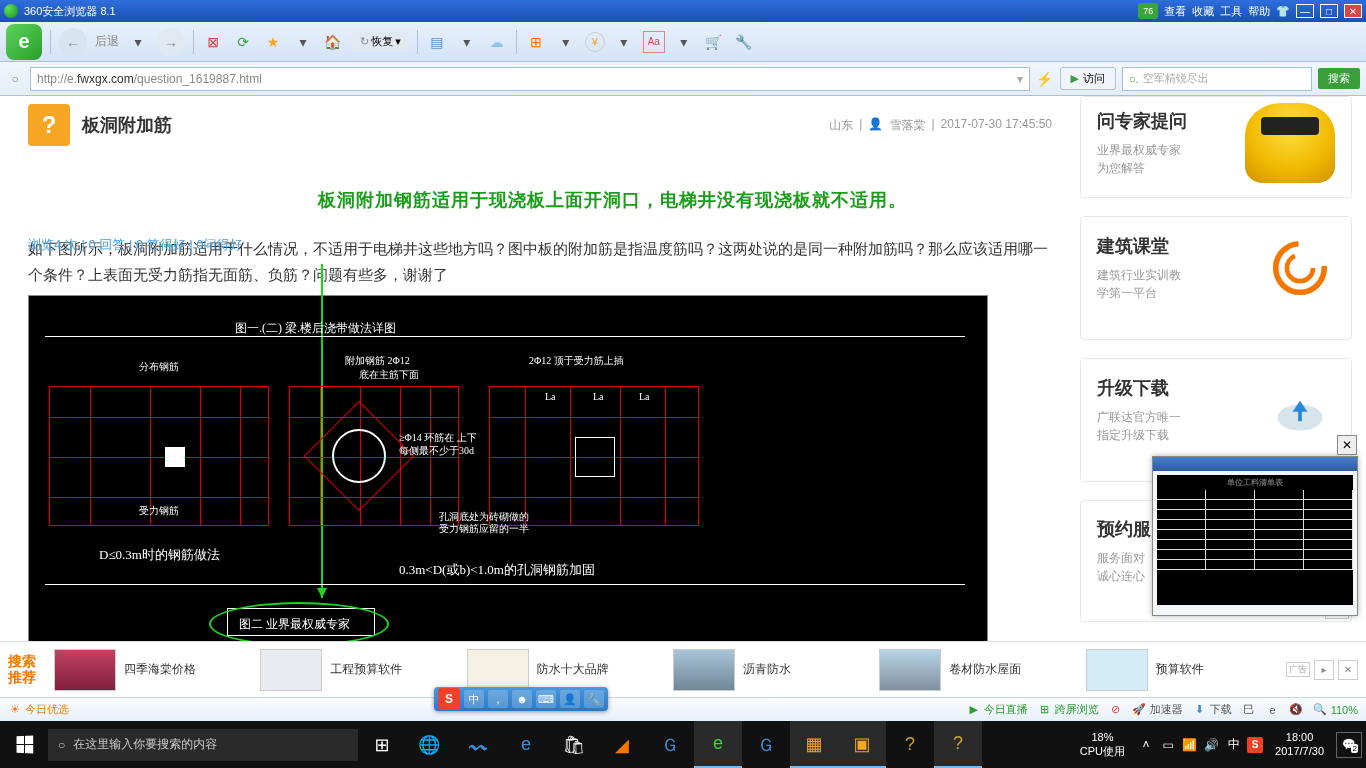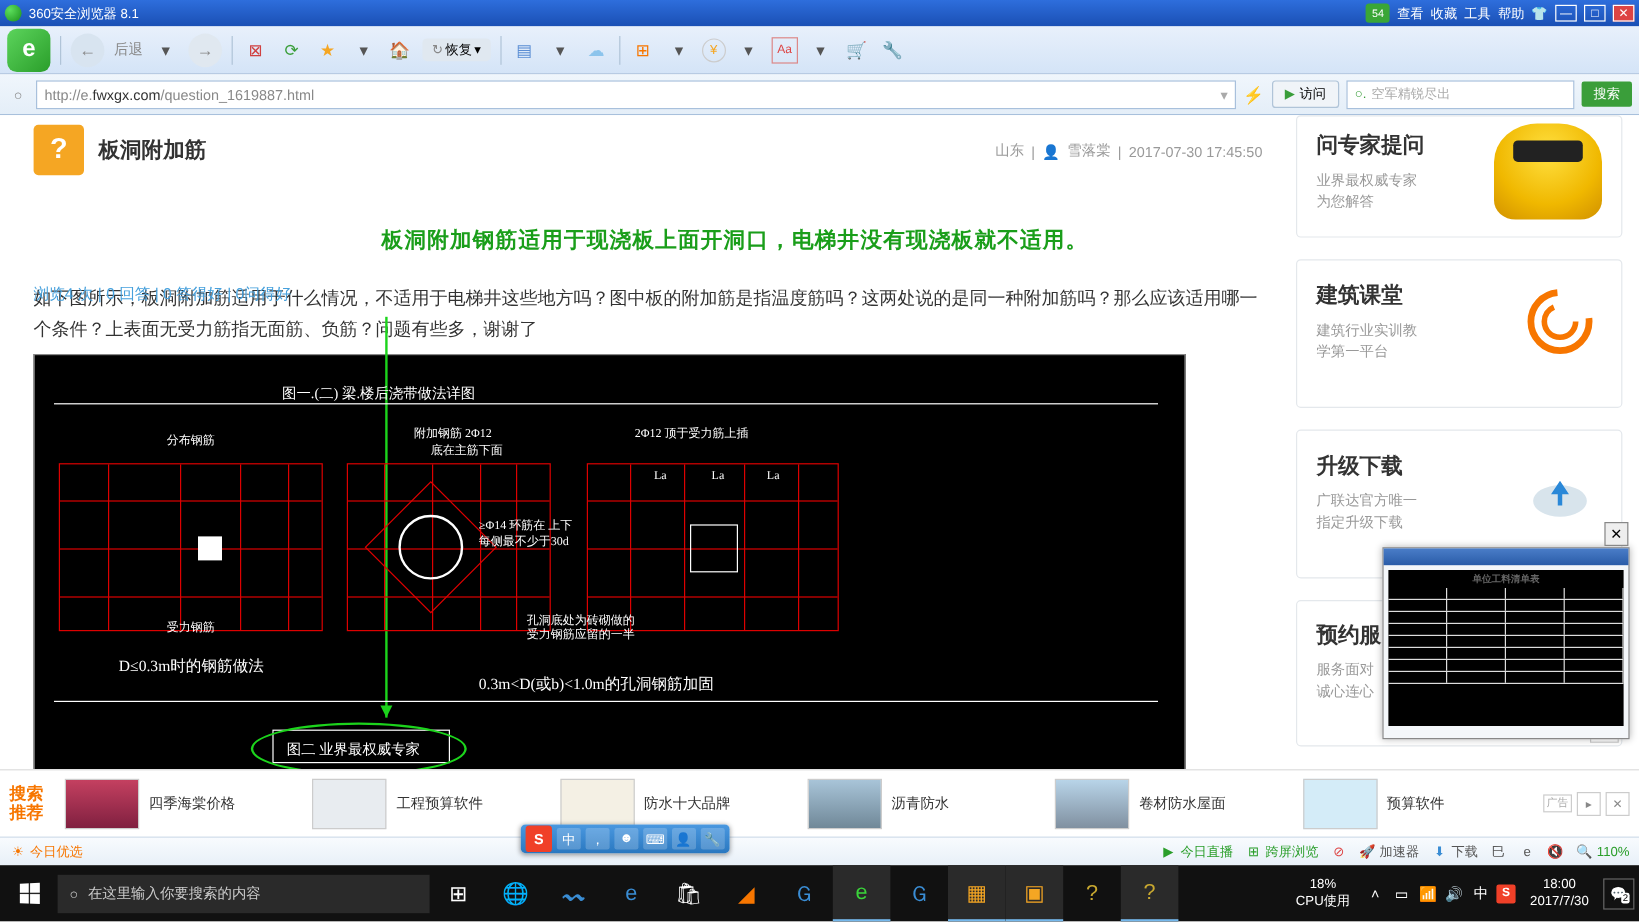--- a/index.html
+++ b/index.html
@@ -33,21 +33,21 @@
 .addr-go { padding: 3px 10px; background: #f0f4f8; border: 1px solid #b0c4d8; border-radius: 3px; font-size: 11px; cursor: pointer; display: flex; align-items: center; gap: 4px; }
 .search-box { width: 190px; height: 24px; border: 1px solid #a8c0dc; background: #fff; padding: 0 6px; font-size: 11px; color: #aaa; display: flex; align-items: center; }
 .search-btn { padding: 3px 10px; background: #3a9e3a; color: #fff; font-size: 11px; border-radius: 2px; cursor: pointer; }
 
 
 .main { display: flex; height: 545px; background: #fff; }
 .content { flex: 1; padding: 8px 14px 0 28px; overflow: hidden; }
 .q-header { display: flex; align-items: center; gap: 12px; }
 .q-icon { width: 42px; height: 42px; background: #f5a623; color: #fff; font-size: 24px; font-weight: bold; display: flex; align-items: center; justify-content: center; border-radius: 4px; }
 .q-title { font-size: 18px; font-weight: bold; color: #333; }
-.q-meta { margin-left: auto; font-size: 12px; color: #999; display: flex; gap: 6px; align-items: flex-end; }
+.q-meta { margin-left: auto; font-size: 12px; color: #999; display: flex; gap: 6px; align-items: flex-start; }
 .annotation { margin-top: 42px; font-size: 18px; color: #1a9e1a; font-weight: bold; padding-left: 290px; font-family: Liberation Serif, serif; letter-spacing: 1px; }
 .q-stats { font-size: 13px; color: #46a0dc; margin-top: 6px; }
 .q-body { font-size: 15px; color: #333; line-height: 1.7; margin-top: 24px; }
 
 .cad-wrap { position: relative; margin-top: 8px; background: #000; height: 375px; width: 960px; border: 1px solid #888; }
 .cad-text { position: absolute; color: #fff; font-size: 10px; font-family: "SimSun", serif; white-space: nowrap; }
 .green-arrow { position: absolute; left: 292px; top: -32px; width: 2px; height: 334px; background: #1cd41c; }
 .green-arrow::after { content: ''; position: absolute; bottom: 0; left: -4px; border-left: 5px solid transparent; border-right: 5px solid transparent; border-top: 10px solid #1cd41c; }
 .green-ellipse { position: absolute; left: 180px; top: 306px; width: 180px; height: 44px; border: 2px solid #1cd41c; border-radius: 50%; }
 
@@ -112,21 +112,21 @@
 .grid-box .gl { position: absolute; background: #d00; }
 </style>
 </head>
 <body>
 
 <div class="titlebar">
   <div class="logo-ball"></div>
   <span class="title-text">360安全浏览器 8.1</span>
   <div class="spacer"></div>
   <div class="tb-right">
-    <div class="tb-badge">54</div>
+    <div class="tb-badge">76</div>
     <span class="tb-item">查看</span>
     <span class="tb-item">收藏</span>
     <span class="tb-item">工具</span>
     <span class="tb-item">帮助</span>
     <span class="tb-item" style="color:#5dd45d">👕</span>
     <div class="tb-btn">—</div>
     <div class="tb-btn">□</div>
     <div class="tb-btn tb-close">✕</div>
   </div>
 </div>
@@ -212,21 +212,21 @@
         <div class="gl" style="left:40px;top:0;width:1px;height:100%"></div>
         <div class="gl" style="left:100px;top:0;width:1px;height:100%"></div>
         <div class="gl" style="left:150px;top:0;width:1px;height:100%"></div>
         <div class="gl" style="left:190px;top:0;width:1px;height:100%"></div>
         <div class="gl" style="top:30px;left:0;height:1px;width:100%"></div>
         <div class="gl" style="top:70px;left:0;height:1px;width:100%"></div>
         <div class="gl" style="top:110px;left:0;height:1px;width:100%"></div>
         <div style="position:absolute;left:115px;top:60px;width:20px;height:20px;background:#fff"></div>
       </div>
       <div class="cad-text" style="left:110px;top:64px">分布钢筋</div>
-      <div class="cad-text" style="left:110px;top:220px">受力钢筋</div>
+      <div class="cad-text" style="left:110px;top:208px">受力钢筋</div>
       <div class="cad-text" style="left:70px;top:250px;font-size:13px">D≤0.3m时的钢筋做法</div>
 
       <div class="grid-box" style="left:260px;top:90px;width:170px;height:140px">
         <div class="gl" style="left:30px;top:0;width:1px;height:100%"></div>
         <div class="gl" style="left:70px;top:0;width:1px;height:100%"></div>
         <div class="gl" style="left:110px;top:0;width:1px;height:100%"></div>
         <div class="gl" style="left:140px;top:0;width:1px;height:100%"></div>
         <div class="gl" style="top:30px;left:0;height:1px;width:100%"></div>
         <div class="gl" style="top:70px;left:0;height:1px;width:100%"></div>
         <div class="gl" style="top:110px;left:0;height:1px;width:100%"></div>

